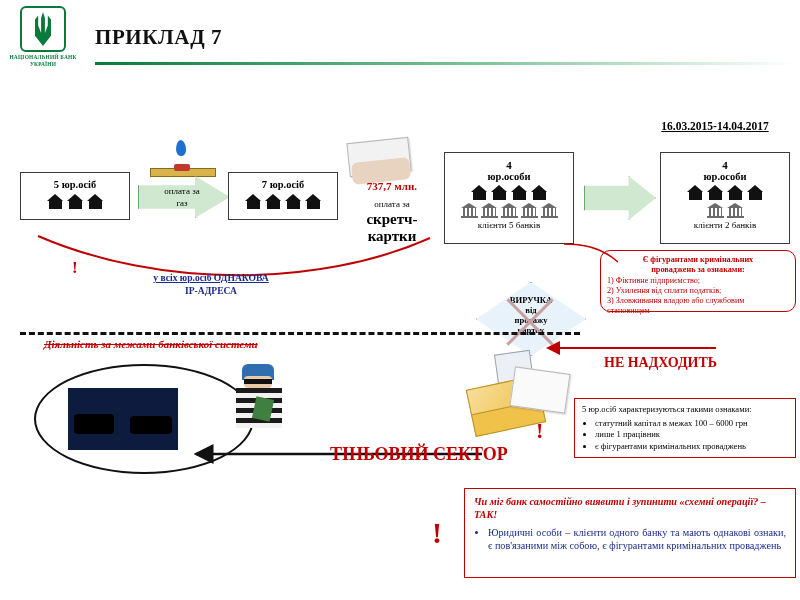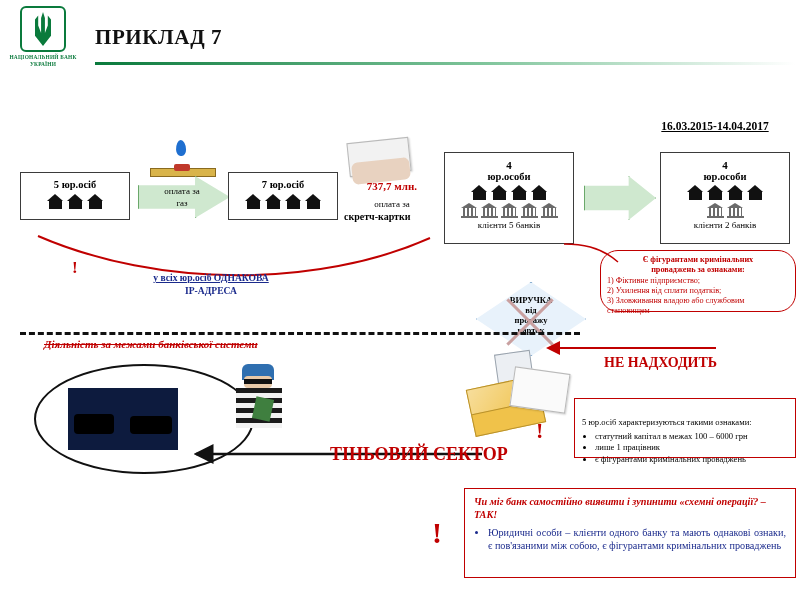--- a/index.html
+++ b/index.html
@@ -86,26 +86,26 @@
 
   .dashed-line {
     position:absolute; left:20px; top:332px; width:560px; height:0;
     border-top:3px dashed #111;
   }
   .ellipse-black {
     position:absolute; border:2px solid #111; border-radius:50%;
   }
 
   .callout {
-    position:absolute; border:1px solid #c00000; border-radius:18px; background:#fff;
+    position:absolute; border:1px solid #c00000; border-radius:10px; background:#fff;
     font-size:8.2px; color:#c00000; padding:4px 6px; line-height:1.25;
   }
   .callout2 {
     position:absolute; border:1px solid #c00000; background:#fff;
-    font-size:8.6px; color:#000; padding:18px 7px; line-height:1.35;
+    font-size:8.6px; color:#000; padding:5px 7px; line-height:1.35;
   }
   .callout3 {
     position:absolute; border:1.5px solid #c00000; background:#fff;
     font-size:10.2px; color:#1a2a8c; padding:6px 9px; line-height:1.3;
   }
   .callout3 .q { color:#c00000; font-weight:bold; font-style:italic; }
 
   ul.tight { margin:2px 0 0 0; padding-left:13px; }
   ul.tight li { margin:0; padding:0; }
 
@@ -226,21 +226,21 @@
           <div class="body"></div>
         </div>
     </div>
   </div>
 
   <div class="paper" style="left:348px; top:140px; width:62px; height:34px; transform:rotate(-6deg);"></div>
   <div style="position:absolute; left:352px; top:160px; width:58px; height:22px; background:#e8d2c0; border-radius:6px; transform:rotate(-6deg);"></div>
 
   <div class="t bold red" style="left:350px; top:180px; width:84px; text-align:center; font-size:11px;">737,7 млн.</div>
   <div class="t" style="left:344px; top:199px; width:96px; text-align:center; font-size:9px;">оплата за</div>
-  <div class="t bold" style="left:344px; top:211px; width:96px; font-size:10px;">скретч-картки</div>
+  <div class="t bold" style="left:344px; top:211px; width:96px; text-align:center; font-size:15px;">скретч-картки</div>
 
   <div class="box" style="left:444px; top:152px; width:130px; height:92px; padding-top:6px;">
     <div class="lbl" style="font-size:11px;">4</div>
     <div class="lbl">юр.особи</div>
     <div class="houses" style="margin-top:3px;">
       <div class="house">
           <div class="roof"></div>
           <div class="body"></div>
         </div>
       <div class="house">

